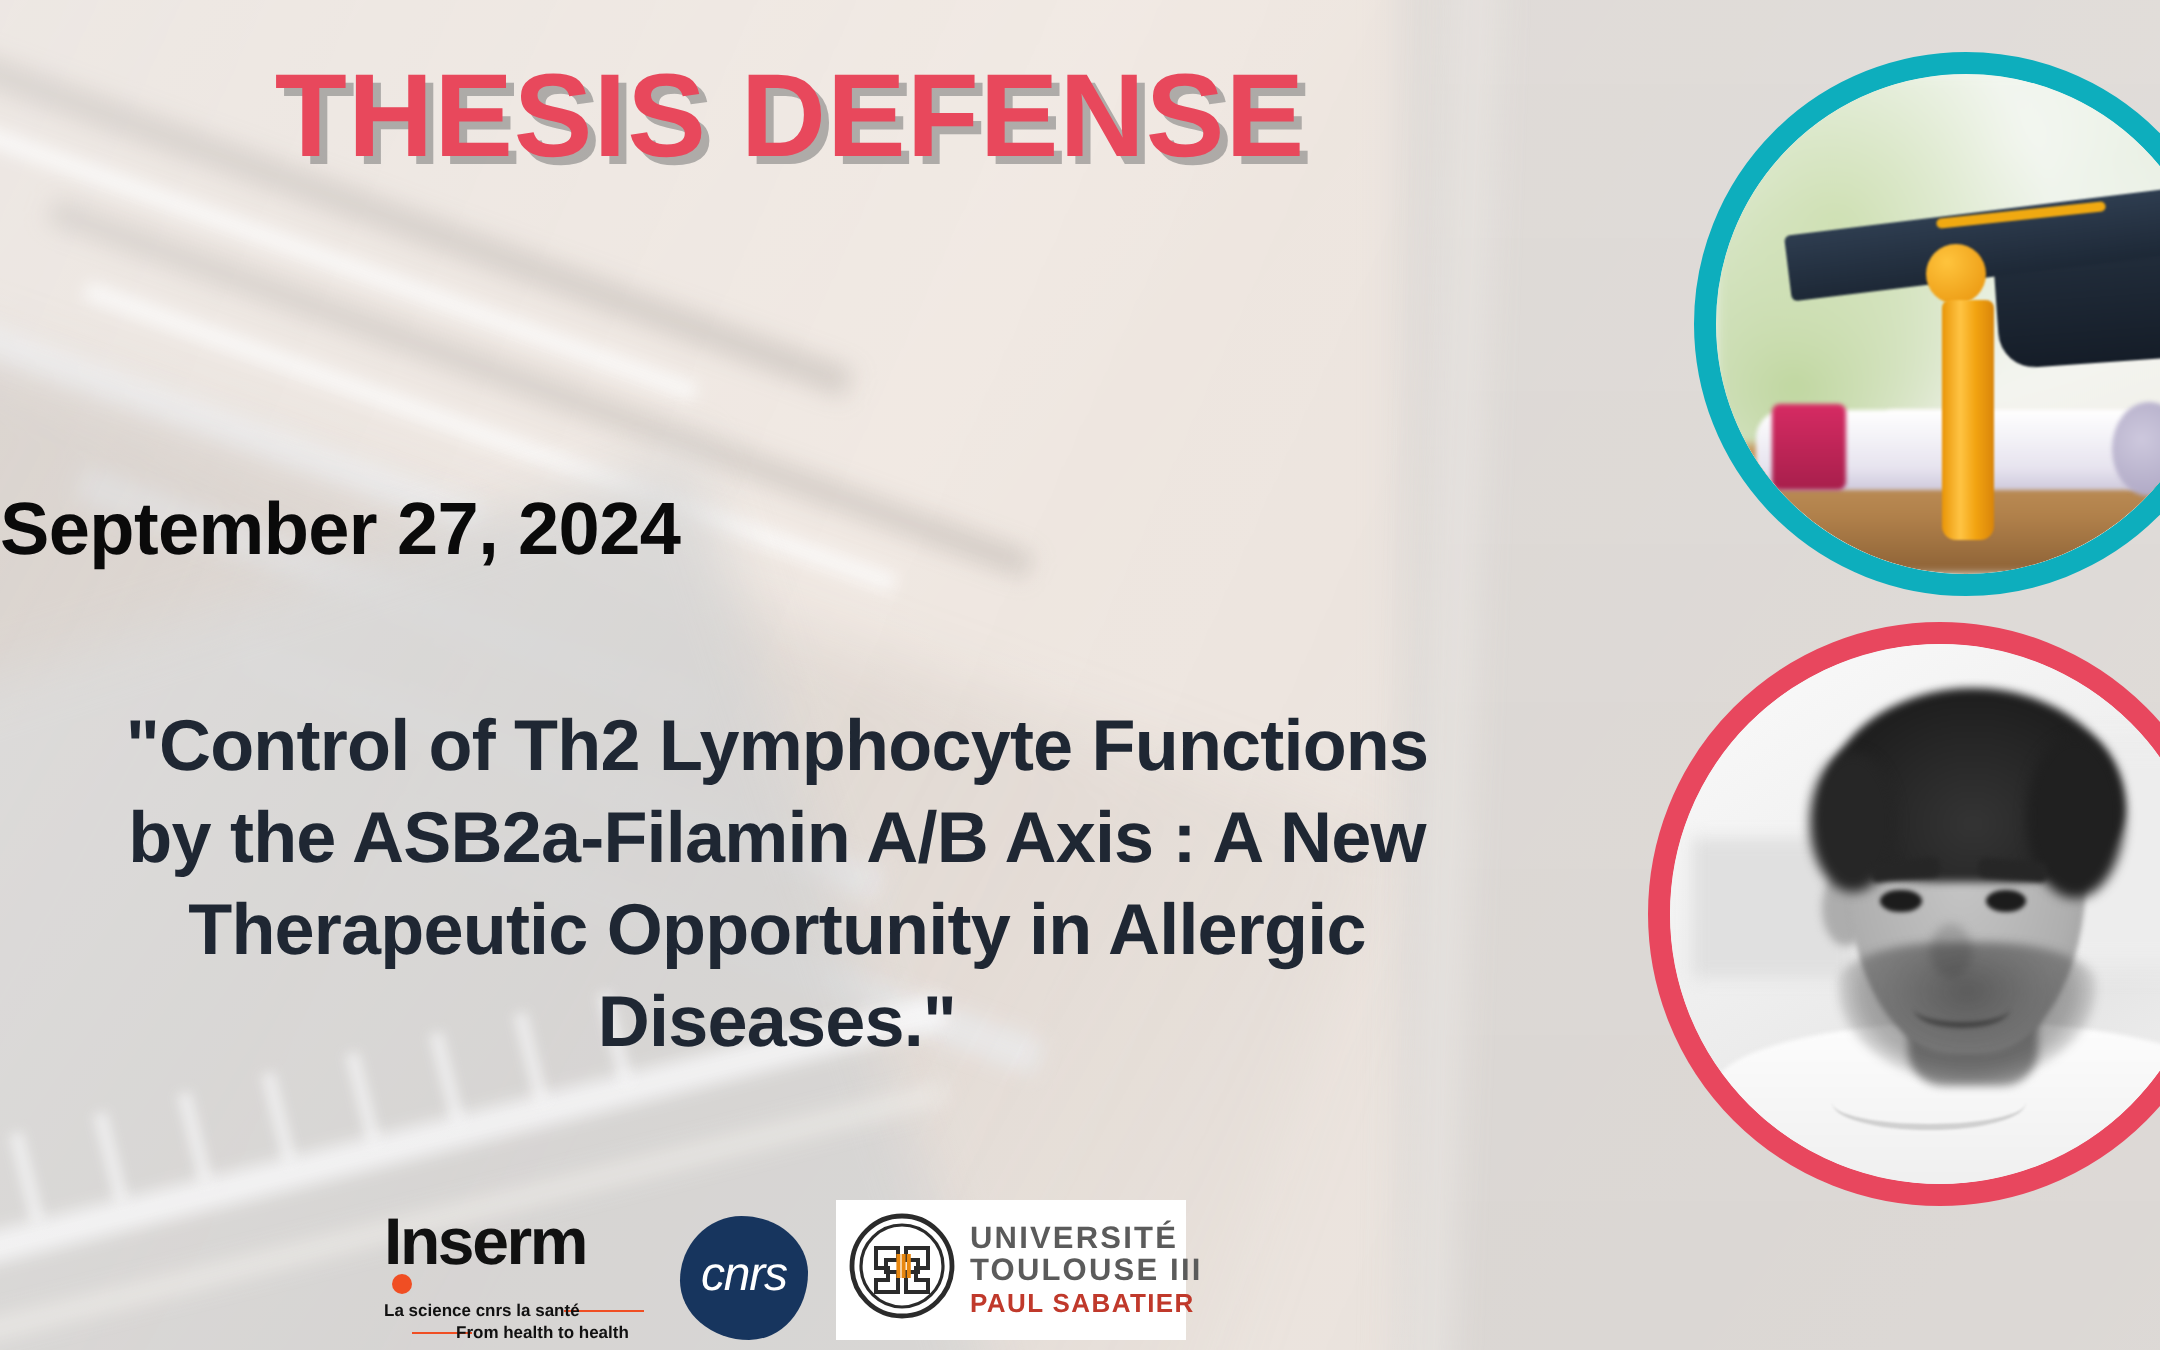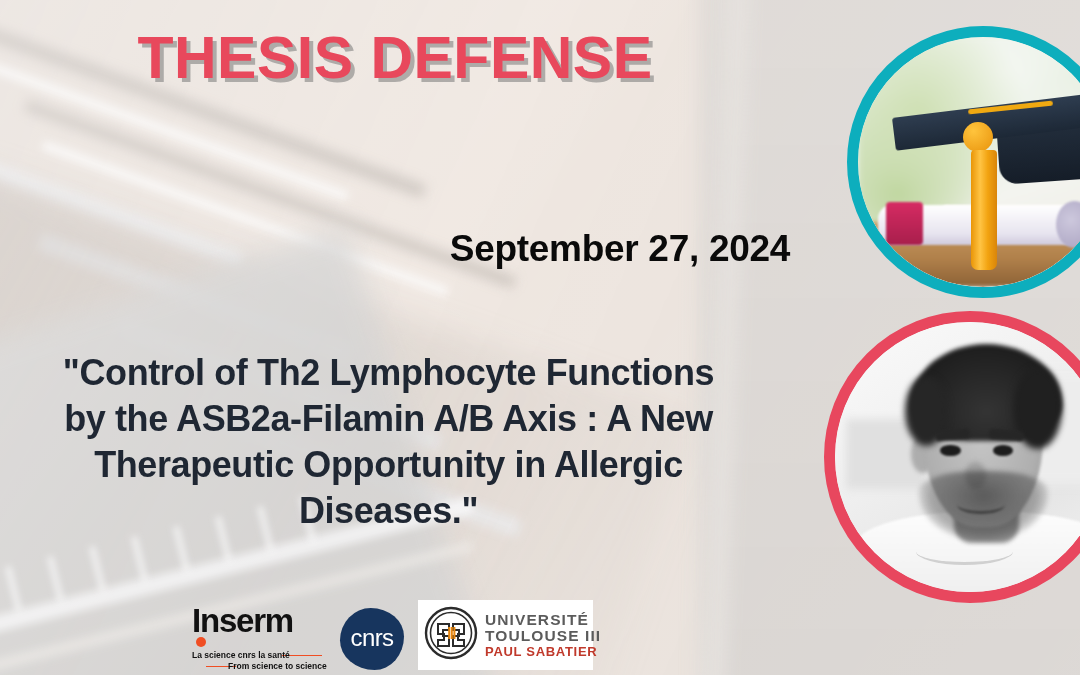--- a/index.html
+++ b/index.html
@@ -179,23 +179,23 @@
     font-weight: bold;
     font-size: 51px;
     color: #0a0a0a;
     letter-spacing: -0.5px;
     white-space: nowrap;
   }
 
   .date {
     position: absolute;
     left: 0;
-    top: 228px;
+    top: 244px;
     width: 790px;
-    text-align: right;
+    text-align: left;
     font-family: "Liberation Sans", sans-serif;
     font-weight: bold;
     font-size: 37px;
     color: #0a0a0a;
     letter-spacing: -0.3px;
     white-space: nowrap;
   }
 
   .thesis-title {
     position: absolute;
@@ -270,20 +270,21 @@
     height: 1px;
   }
   .inserm-rule.r1 { left: 96px; top: 51px; width: 40px; }
   .inserm-rule.r2 { left: 20px; top: 62px; width: 30px; }
 
   
   .logo-cnrs {
     position: relative;
     width: 64px;
     height: 62px;
+    font-style: italic;
   }
   .cnrs-blob {
     position: absolute;
     inset: 0;
     background: #17355e;
     border-radius: 48% 52% 46% 54% / 52% 46% 54% 48%;
   }
   .cnrs-word {
     position: absolute;
     inset: 0;
@@ -577,21 +578,21 @@
 
     <div class="logos">
 
       <div class="logo-inserm">
         <div class="inserm-word">Inserm</div>
         <div class="inserm-dot"></div>
         <div class="inserm-rule r1"></div>
         <div class="inserm-rule r2"></div>
         <div class="inserm-tag">
           <span>La science cnrs la santé</span>
-          <span class="t2">From science to science</span>
+          <span class="t2">From health to health</span>
         </div>
       </div>
 
       <div class="logo-cnrs">
         <div class="cnrs-blob"></div>
         <div class="cnrs-word">cnrs</div>
       </div>
 
       <div class="logo-ut3">
         <span class="ut3-emblem">

